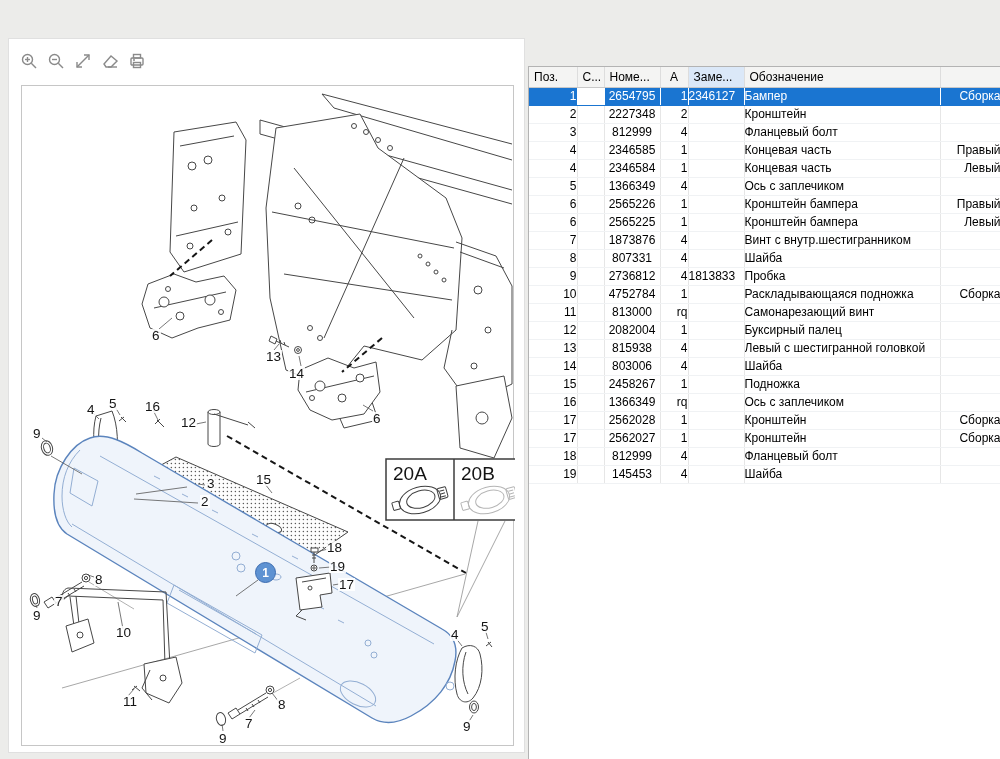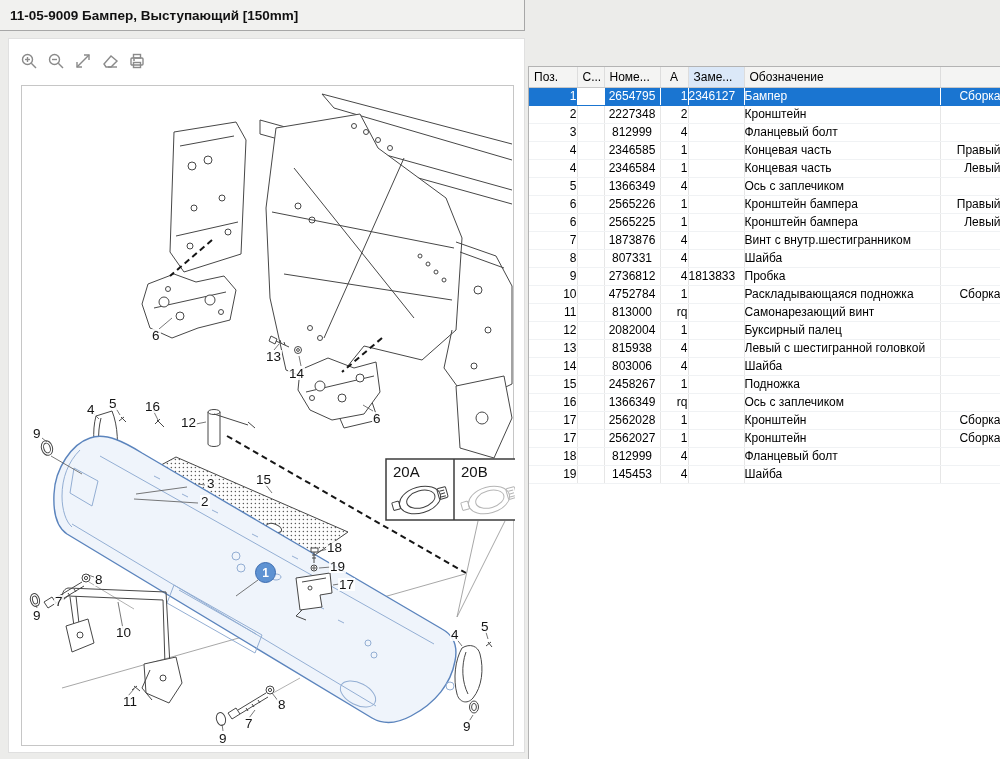--- a/index.html
+++ b/index.html
@@ -33,21 +33,21 @@
   .canvas svg.draw{position:absolute;left:0;top:0;}
   .callout{
     position:absolute;font-size:13.5px;color:#141414;line-height:13px;
     background:rgba(255,255,255,.85);padding:0 1px;cursor:pointer;
   }
   .badge{
     position:absolute;width:21px;height:21px;border-radius:50%;
     background:var(--badge);border:1px solid #3c6cb0;color:#fff;
     font-size:12px;font-weight:bold;display:flex;align-items:center;justify-content:center;cursor:pointer;
   }
-  .inset-label{position:absolute;font-size:15px;color:#141414;}
+  .inset-label{position:absolute;font-size:19px;color:#141414;}
 
   
   .table-panel{
     position:absolute;left:528px;top:42px;width:540px;height:717px;
     background:#fff;border:1px solid #b3b3b3;border-right:none;margin-top:24px;
   }
   table.parts{border-collapse:collapse;table-layout:fixed;width:471px;font-size:12px;color:#000;}
   table.parts th{
     height:20px;font-weight:normal;text-align:left;padding:0 0 0 5px;
     background:#f4f4f3;border-right:1px solid #ddd;border-bottom:1px solid #c8c8c8;
@@ -77,23 +77,20 @@
   .ic-sub{
     display:inline-block;color:#000;font-weight:bold;font-size:12px;line-height:12px;
     vertical-align:-1px;margin-left:2px;cursor:pointer;
   }
 </style>
 </head>
 <body>
 
 <div class="page">
 
-  <div class="title-bar">
-    <span class="t">11-05-9009 Бампер, Выступающий [150mm]</span>
-  </div>
 
   <div class="diagram-panel">
     <div class="dtoolbar">
       <span class="dtool" title="">
         <svg width="18" height="18" viewBox="0 0 18 18">
             <circle cx="7.5" cy="7.5" r="5"></circle>
             <line x1="11.3" y1="11.3" x2="16" y2="16"></line>
             <line x1="5" y1="7.5" x2="10" y2="7.5"></line>
             <line x1="7.5" y1="5" x2="7.5" y2="10"></line>
           </svg>

